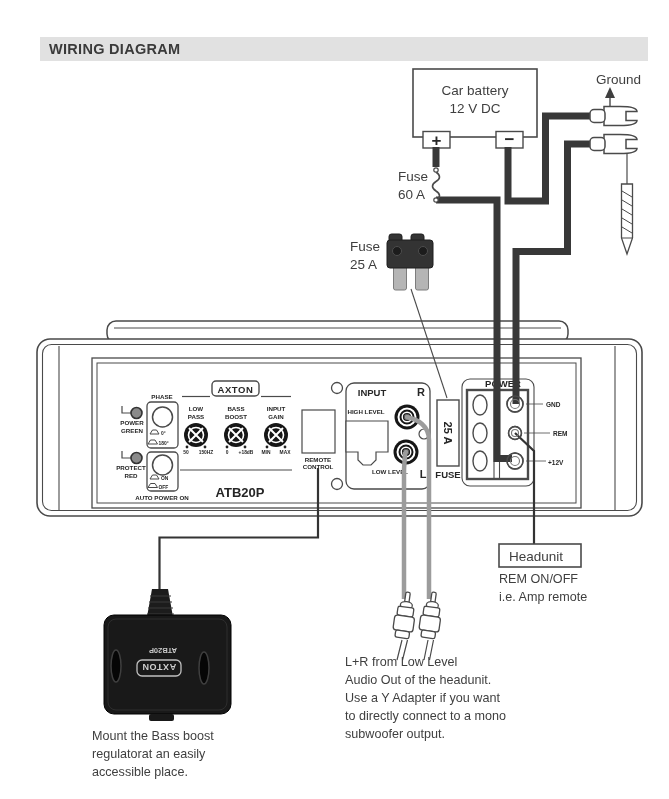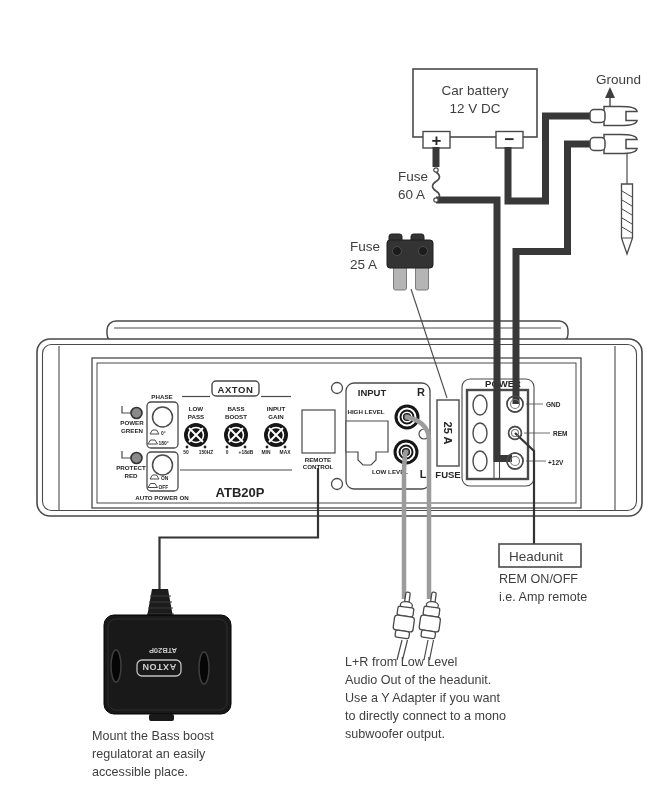--- a/index.html
+++ b/index.html
@@ -23,20 +23,23 @@
   .fw {stroke:#4a4a4a; fill:#fff;}
   .wire {stroke:#383838; stroke-width:7; fill:none;}
   .wire-thin {stroke:#333; stroke-width:2.2; fill:none;}
   .rca {stroke:#9c9c9c; stroke-width:4.5; fill:none;}
 </style>
 </head>
 <body>
 
 <div class="screen">
 
+  <div class="header-bar">
+    <span>WIRING DIAGRAM</span>
+  </div>
 
   <svg width="669" height="799" viewBox="0 0 669 799">
 
     <g>
 
       <rect class="fw" x="107" y="321" width="461" height="22" rx="9" stroke-width="1.5"></rect>
       <line class="ln" x1="114" y1="328" x2="561" y2="328" stroke-width="1"></line>
 
       <rect class="fw" x="37" y="339" width="605" height="177" rx="13" stroke-width="1.6"></rect>
       <rect class="ln" x="42.5" y="344.5" width="594" height="166" rx="9" stroke-width="1.1"></rect>

